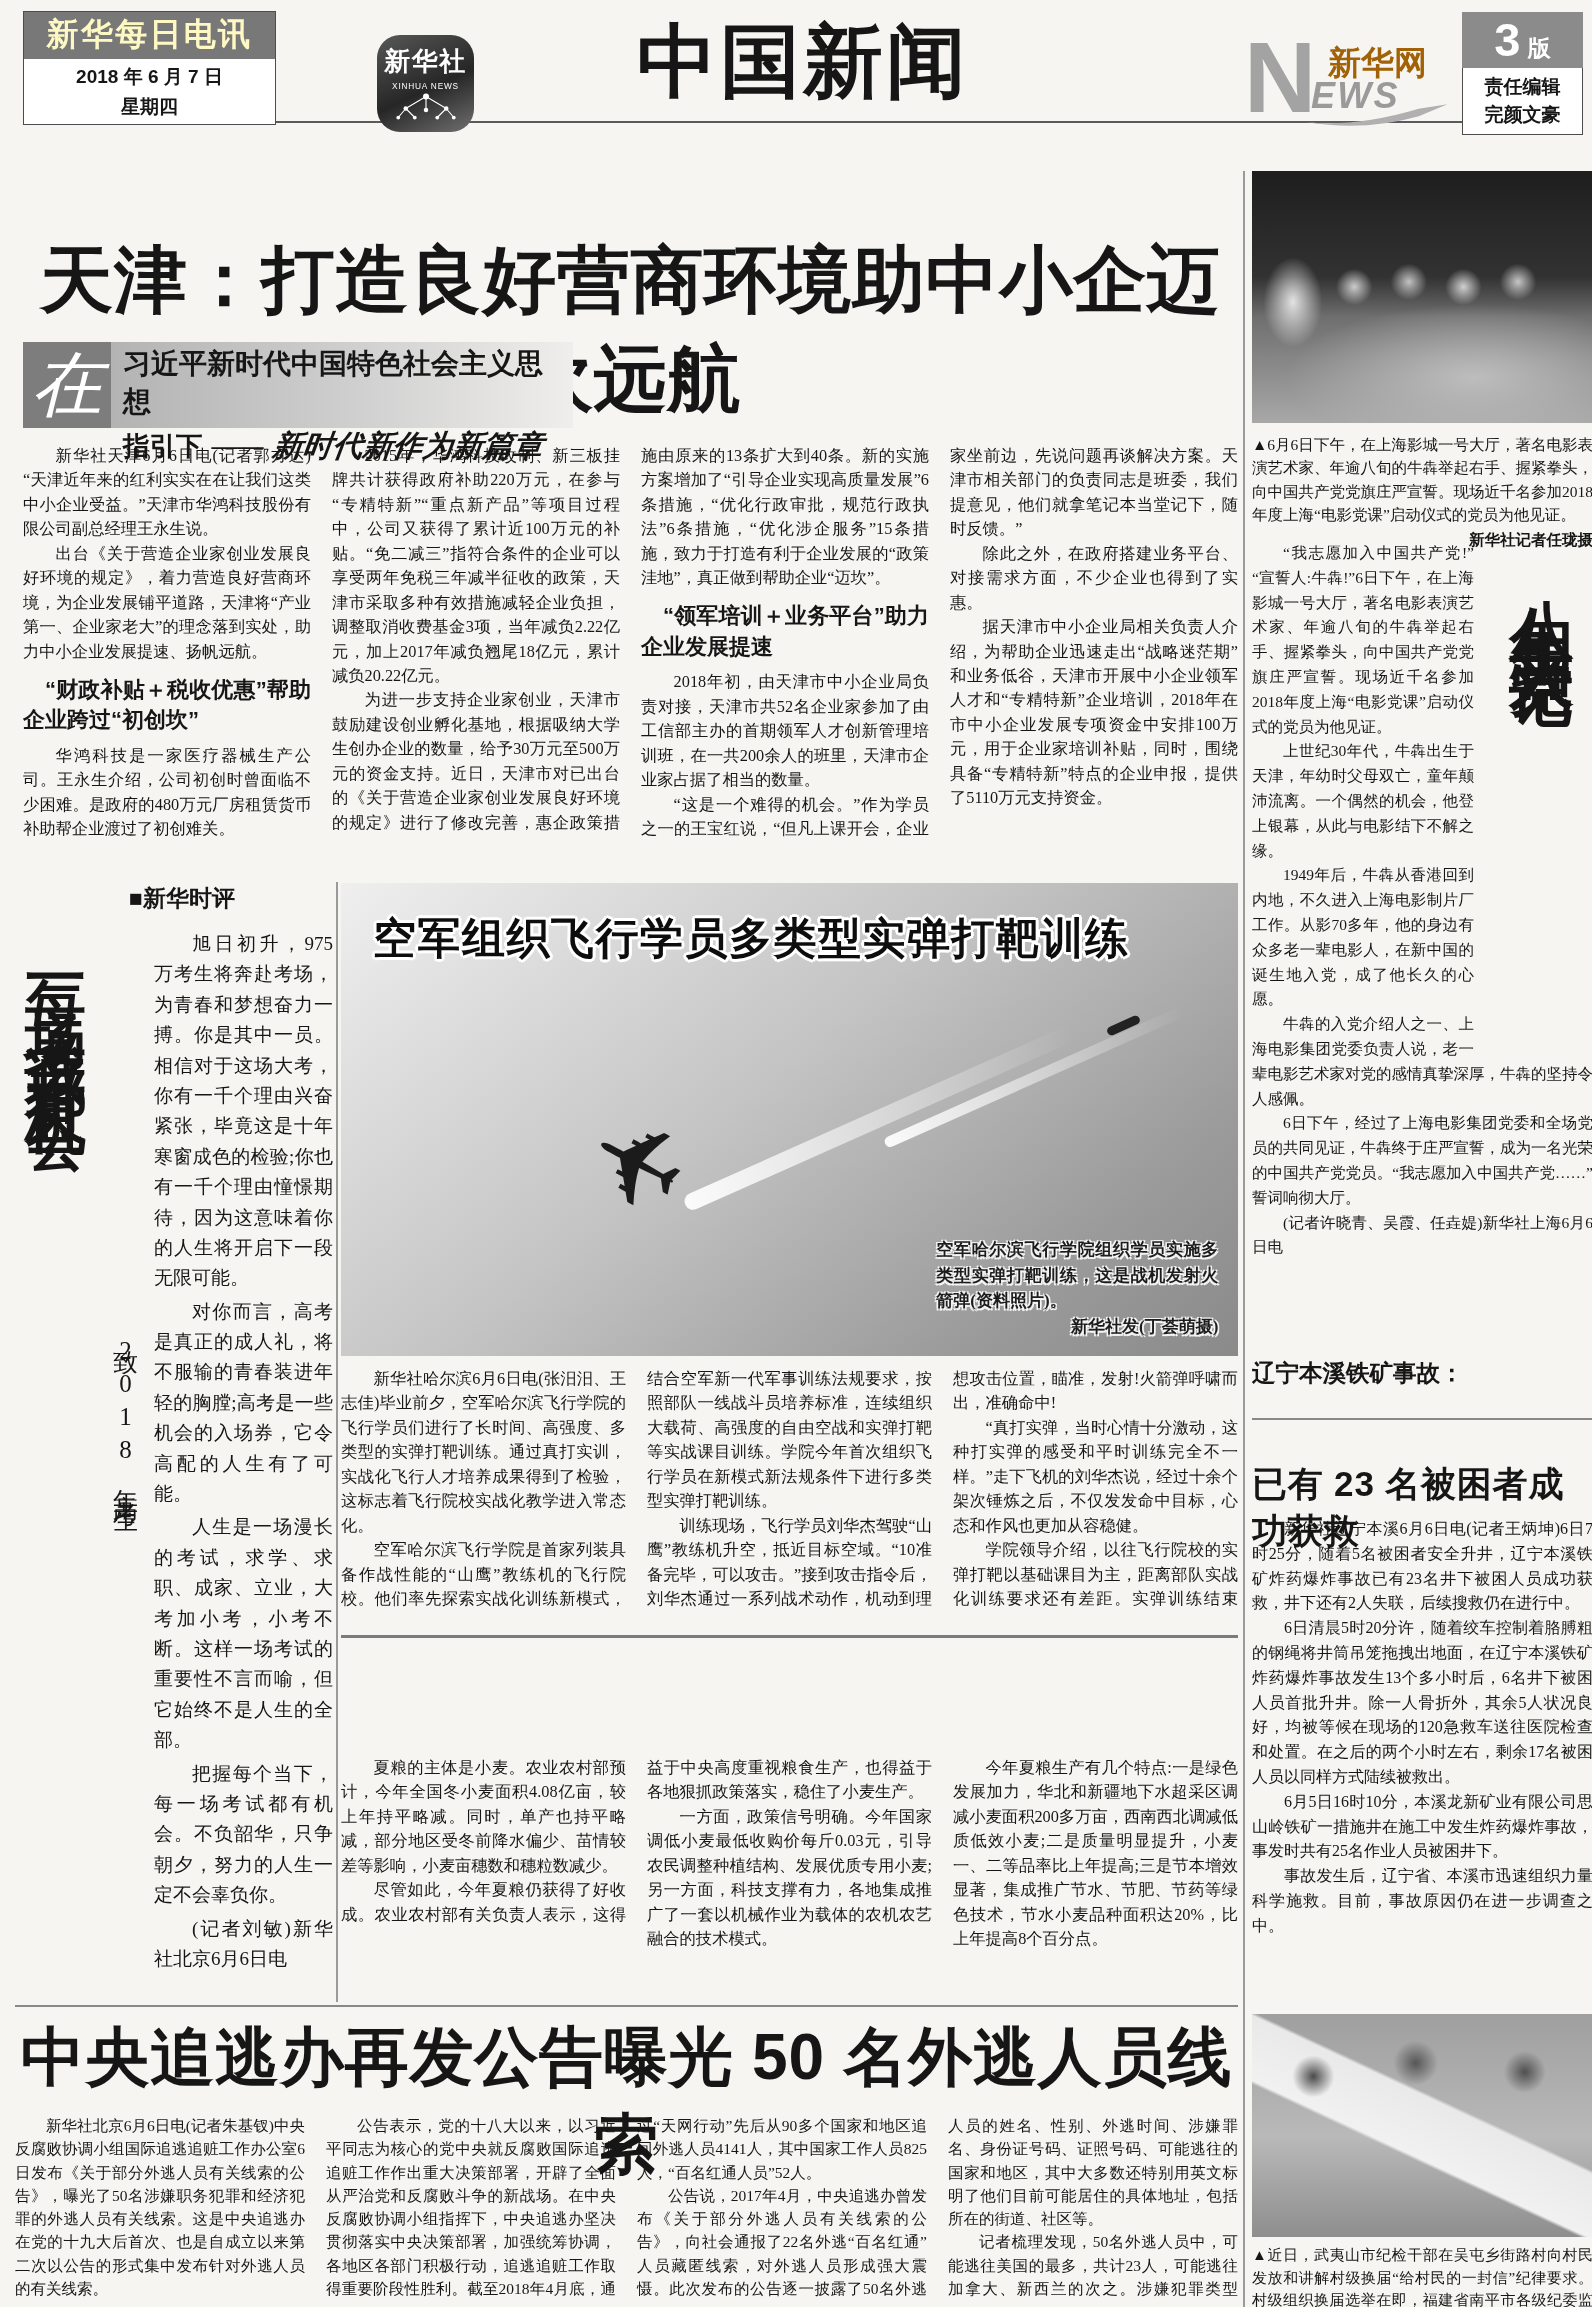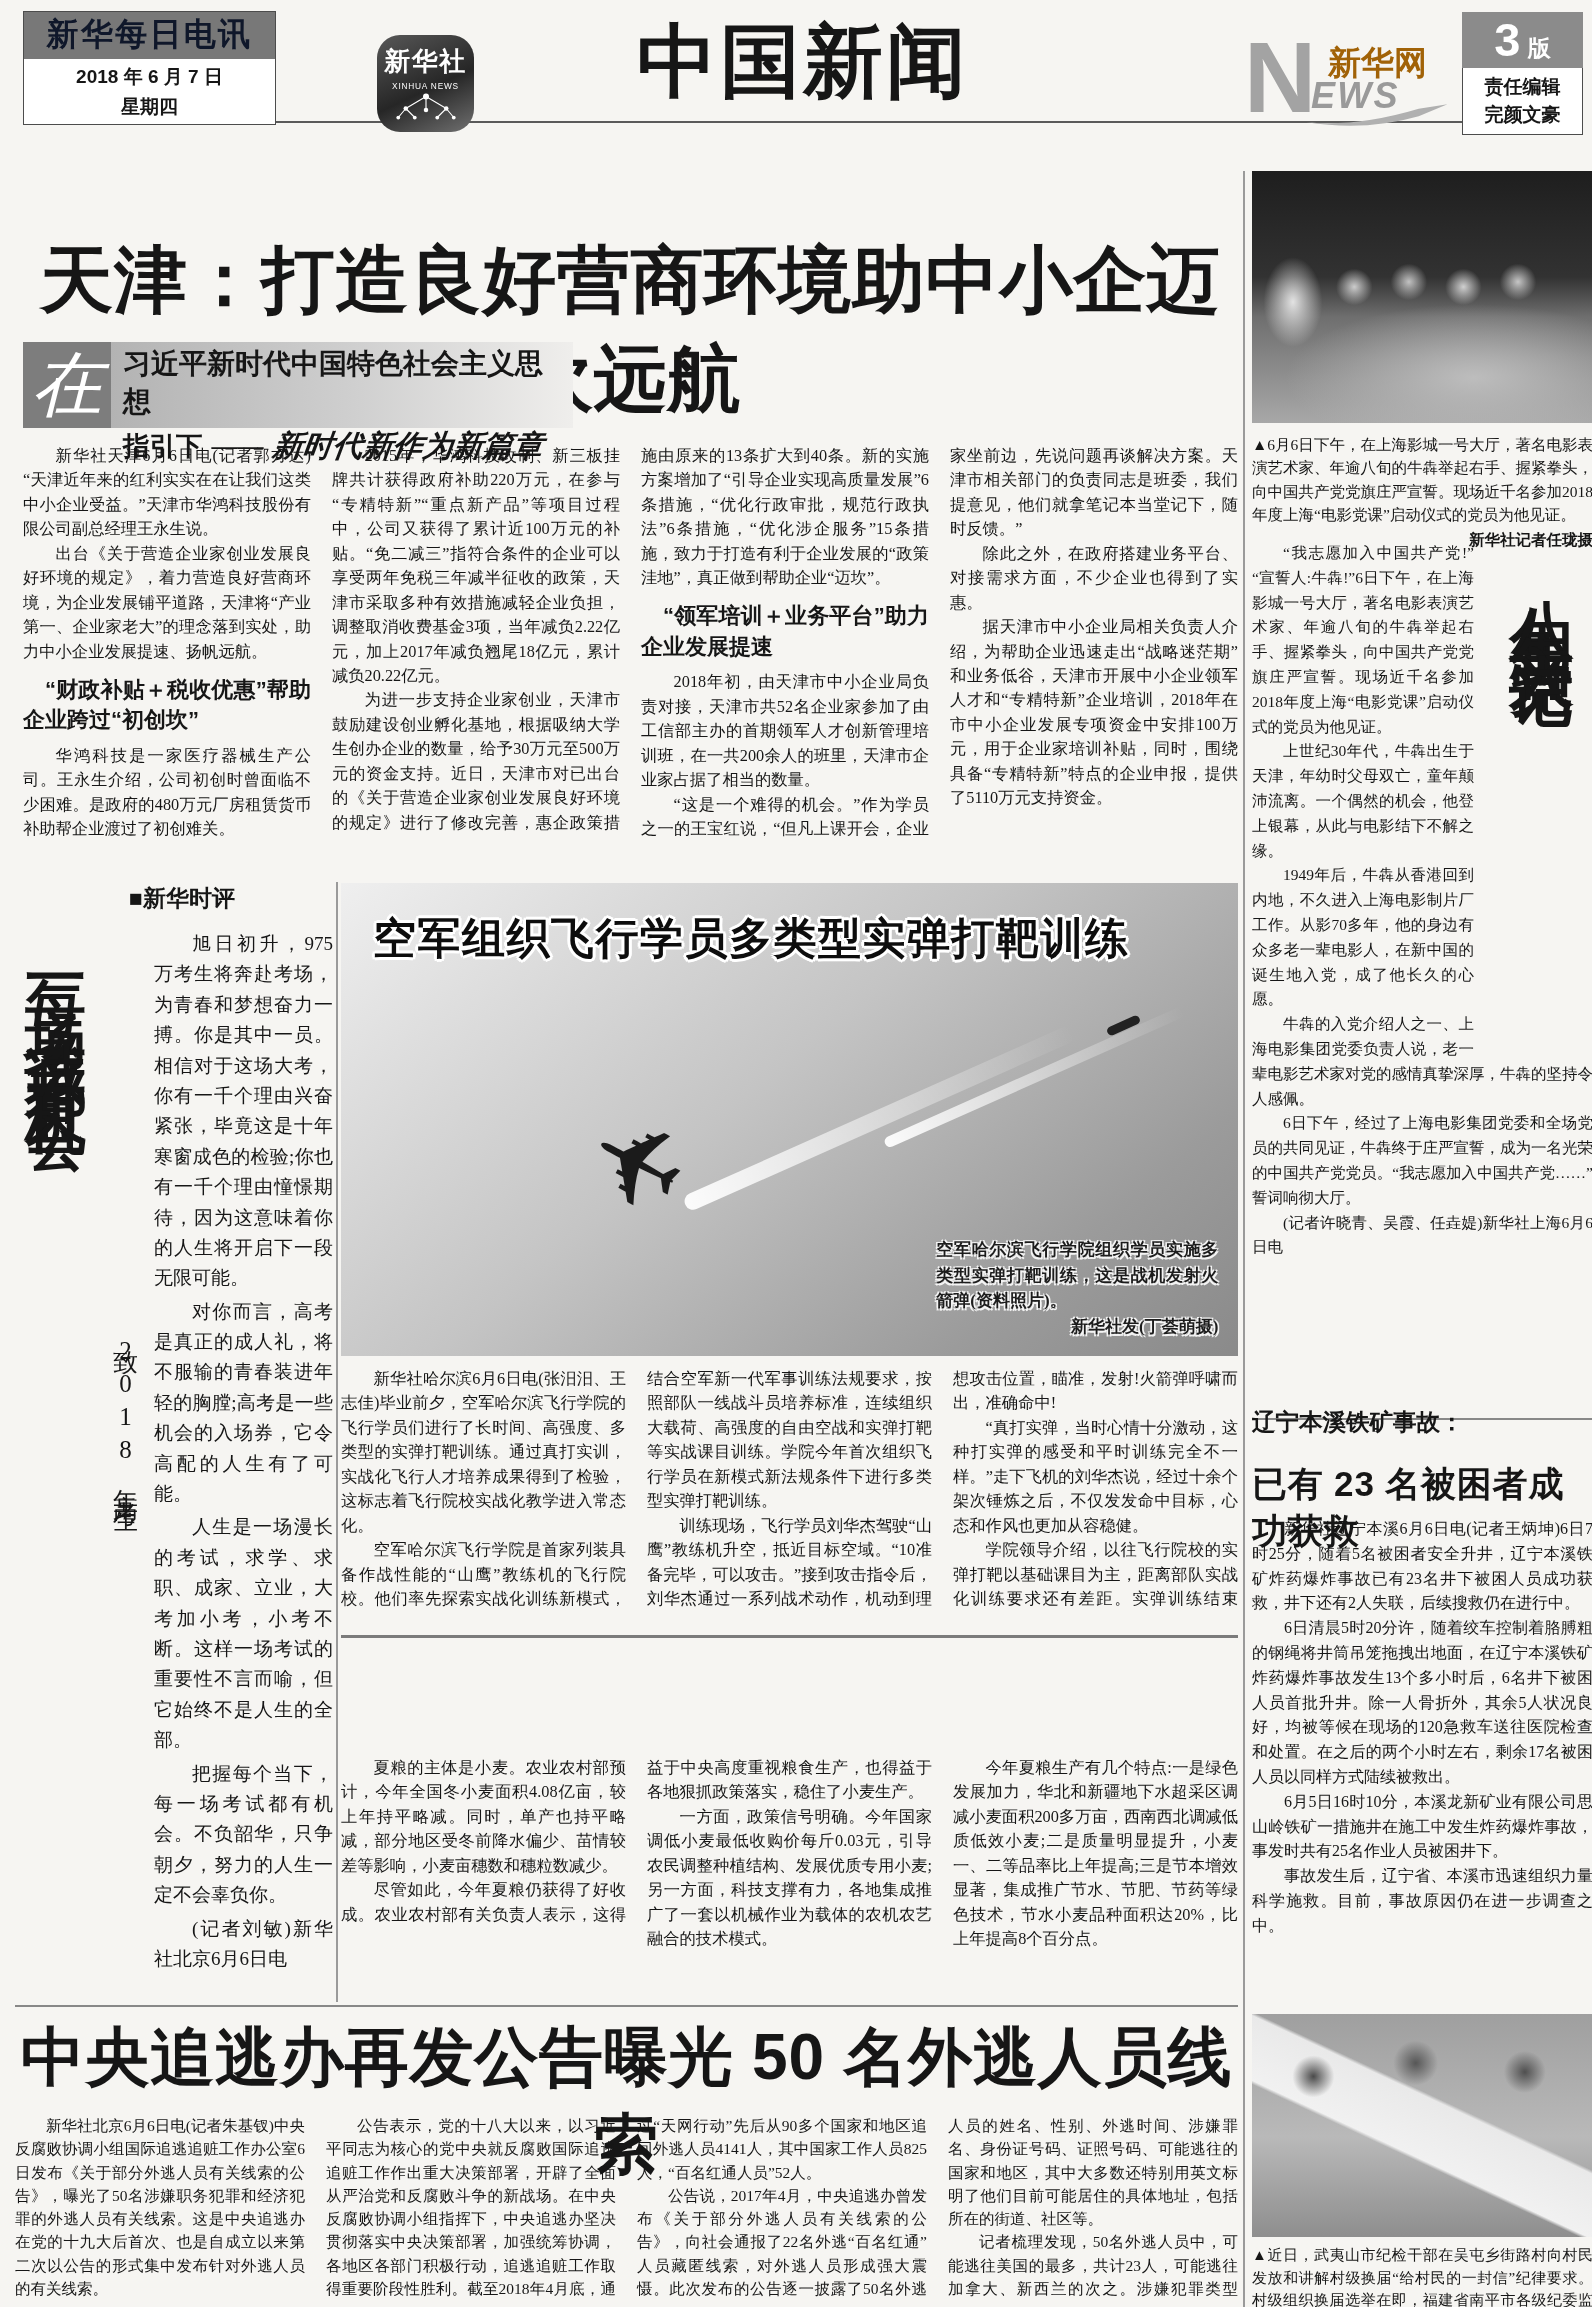--- a/index.html
+++ b/index.html
@@ -4,21 +4,21 @@
 <style>
   html,body{margin:0;padding:0;background:#cfcdc8;}
   .page{position:relative;width:1593px;height:2307px;background:#f6f5f2;color:#161616;
         font-family:"Liberation Serif","DejaVu Serif",serif;overflow:hidden;}
   .hei{font-family:"Liberation Sans","DejaVu Sans",sans-serif;}
   .abs{position:absolute;}
 
   
   .header-rule{left:23px;top:121px;width:1547px;height:2.3px;background:#5a5a5a;}
   .masthead{left:23px;top:10.6px;width:253px;height:114px;background:#fff;border:1.5px solid #4c4c4c;box-sizing:border-box;}
-  .masthead-top{height:47px;background:#787878;color:#0f172a;display:flex;align-items:center;justify-content:center;
+  .masthead-top{height:47px;background:#787878;color:#fef9c3;display:flex;align-items:center;justify-content:center;
       font-weight:700;font-size:32px;letter-spacing:2.3px;}
   .masthead-date{text-align:center;font-weight:700;font-size:19px;line-height:1.55;padding-top:3.8px;}
   .app-icon{left:377px;top:35px;width:97px;height:97px;border-radius:23px;
       background:linear-gradient(155deg,#585858,#262626 55%,#707070);color:#fff;text-align:center;overflow:hidden;}
   .app-icon .cn{font-size:26px;font-weight:700;margin-top:9px;letter-spacing:1.5px;text-align:center;}
   .app-icon .en{font-size:8.3px;letter-spacing:0.8px;margin-top:1.5px;}
   .page-title{left:621px;top:9px;width:364px;text-align:center;font-size:80px;font-weight:900;letter-spacing:3px;}
   .news-logo{left:1244px;top:39px;width:212px;height:85px;}
   .nl-n{position:absolute;left:0;top:-4.5px;font-size:100px;font-weight:900;color:#a3a3a3;line-height:.85;}
   .nl-cn{position:absolute;left:84px;top:1.5px;font-size:33px;font-weight:900;color:#a16207;}
@@ -62,21 +62,21 @@
         linear-gradient(180deg,#1e1e1e 0%,#323232 42%,#6f6f6f 58%,#a8a8a8 100%);}
   .caption{font-size:15.5px;line-height:1.5;text-align:justify;}
   .cap-niu{left:1252px;top:433px;width:341px;}
   .credit{text-align:right;font-weight:700;margin-top:1.5px;}
   .niu{left:1252px;top:541px;width:341px;height:871px;overflow:hidden;
       font-size:15.5px;line-height:1.6;text-align:justify;}
   .niu-head{float:right;writing-mode:vertical-rl;text-orientation:upright;
       font-family:"Liberation Sans","DejaVu Sans",sans-serif;font-weight:900;font-size:64px;
       letter-spacing:10.6px;margin:7.6px 0 10.6px 16.7px;height:500px;}
   .hr-liao{left:1252px;top:1418px;width:341px;height:2.3px;background:#888;}
-  .liao-kicker{left:1252px;top:1406px;width:341px;font-size:23.5px;font-weight:700;}
+  .liao-kicker{left:1252px;top:1357px;width:341px;font-size:23.5px;font-weight:700;}
   .liao-head{left:1252px;top:1461px;width:341px;font-size:35px;font-weight:900;letter-spacing:0.8px;}
   .liao-body{left:1252px;top:1517px;width:341px;height:491px;overflow:hidden;
       font-size:16px;line-height:1.55;text-align:justify;}
   .photo-village{left:1252px;top:2014px;width:341px;height:223px;
       background:
         radial-gradient(30px 30px at 18% 28%,#4a4a4a,transparent 70%),
         radial-gradient(32px 32px at 48% 22%,#565656,transparent 70%),
         radial-gradient(30px 30px at 80% 26%,#4f4f4f,transparent 70%),
         linear-gradient(25deg,transparent 40%,#f1f1f1 41%,#e9e9e9 58%,transparent 59%),
         linear-gradient(180deg,#9f9f9f,#b9b9b9 55%,#8e8e8e);}

